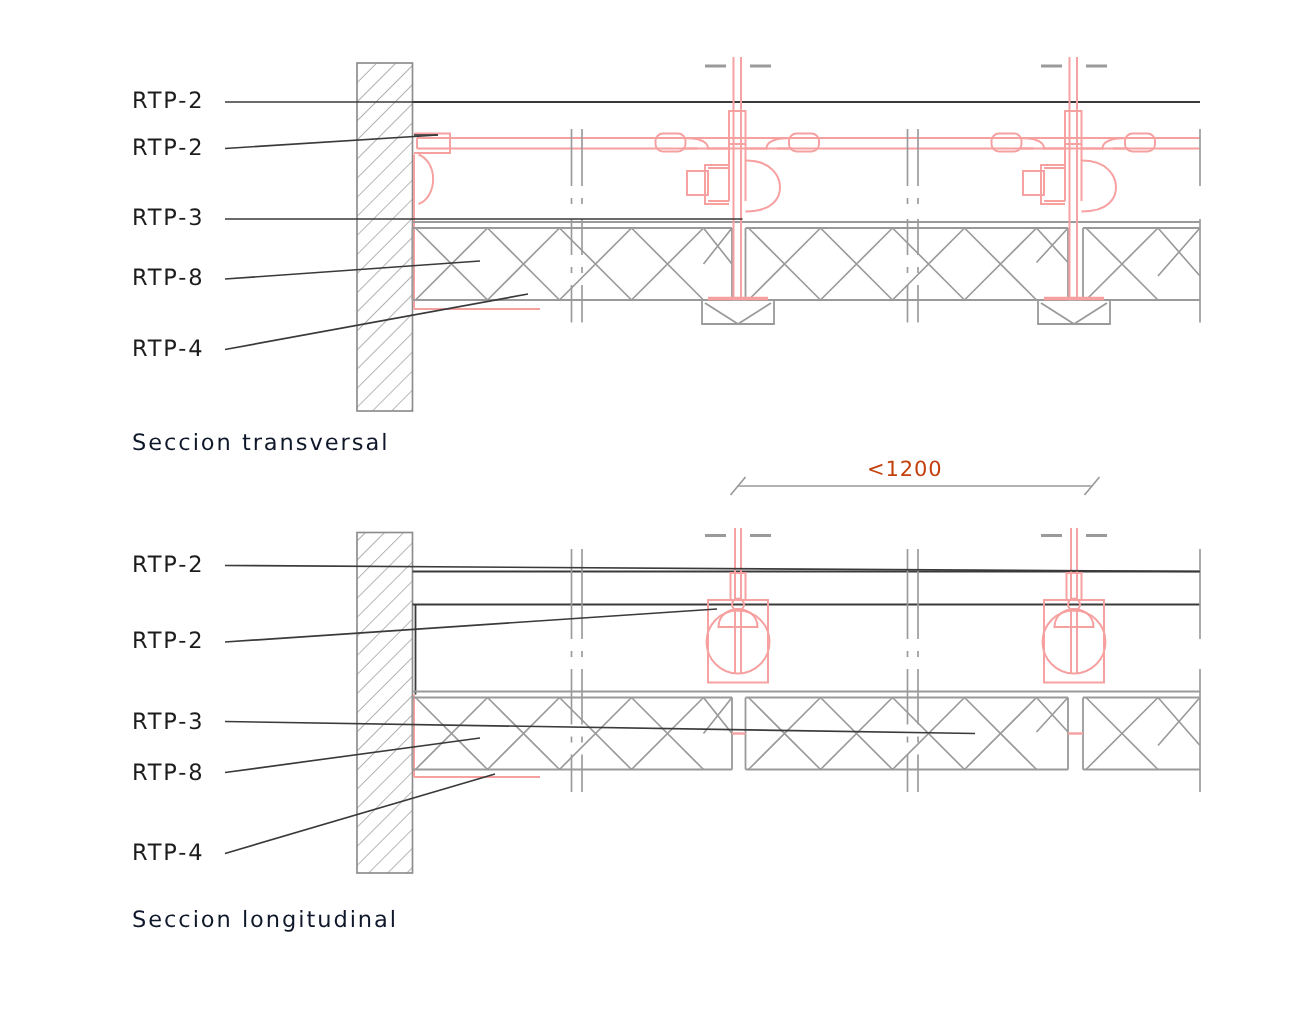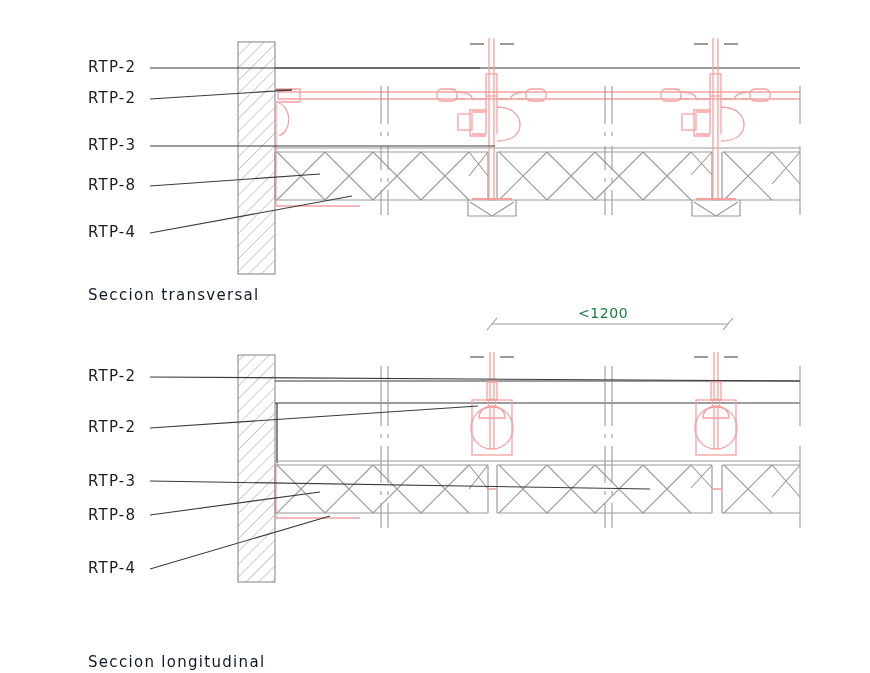--- a/index.html
+++ b/index.html
@@ -4,21 +4,21 @@
 <style>
   html,body{margin:0;padding:0;background:#ffffff;}
   body{width:870px;height:673px;overflow:hidden;
        font-family:"DejaVu Sans","Liberation Sans",sans-serif;}
   #sheet{position:relative;width:870px;height:541px;background:#fff;}
   #cad{position:absolute;left:0;top:0;}
   .lbl{position:absolute;font-size:15px;letter-spacing:1.2px;color:#1c1c1c;
        white-space:nowrap;font-family:"DejaVu Sans","Liberation Sans",sans-serif;}
   .ttl{position:absolute;font-size:15px;letter-spacing:1.3px;color:#0f172a;
        white-space:nowrap;font-family:"DejaVu Sans","Liberation Sans",sans-serif;}
-  .dimtxt{position:absolute;font-size:14px;letter-spacing:.6px;color:#15803d;
+  .dimtxt{position:absolute;font-size:14px;letter-spacing:.6px;color:#c2410c;
        white-space:nowrap;font-family:"DejaVu Sans","Liberation Sans",sans-serif;}
 </style>
 </head>
 <body>
 
 <div id="sheet">
 
 <svg id="cad" width="870" height="673" viewBox="0 0 870 673">
   <defs>
     <pattern id="wallhatch" width="9" height="9" patternUnits="userSpaceOnUse" patternTransform="rotate(45)">
@@ -322,15 +322,15 @@
 <div class="dimtxt" style="left:578px;top:305px;">&lt;1200</div>
 
 <div>
   <div class="lbl" style="left:88px;top:367px;">RTP-2</div>
   <div class="lbl" style="left:88px;top:418px;">RTP-2</div>
   <div class="lbl" style="left:88px;top:472px;">RTP-3</div>
   <div class="lbl" style="left:88px;top:506px;">RTP-8</div>
   <div class="lbl" style="left:88px;top:559px;">RTP-4</div>
 </div>
 
-<div class="ttl" style="left:88px;top:653px;">Seccion  longitudinal</div>
+<div class="ttl" style="left:88px;top:604px;">Seccion  longitudinal</div>
 
 </div>
 
 </body></html>

